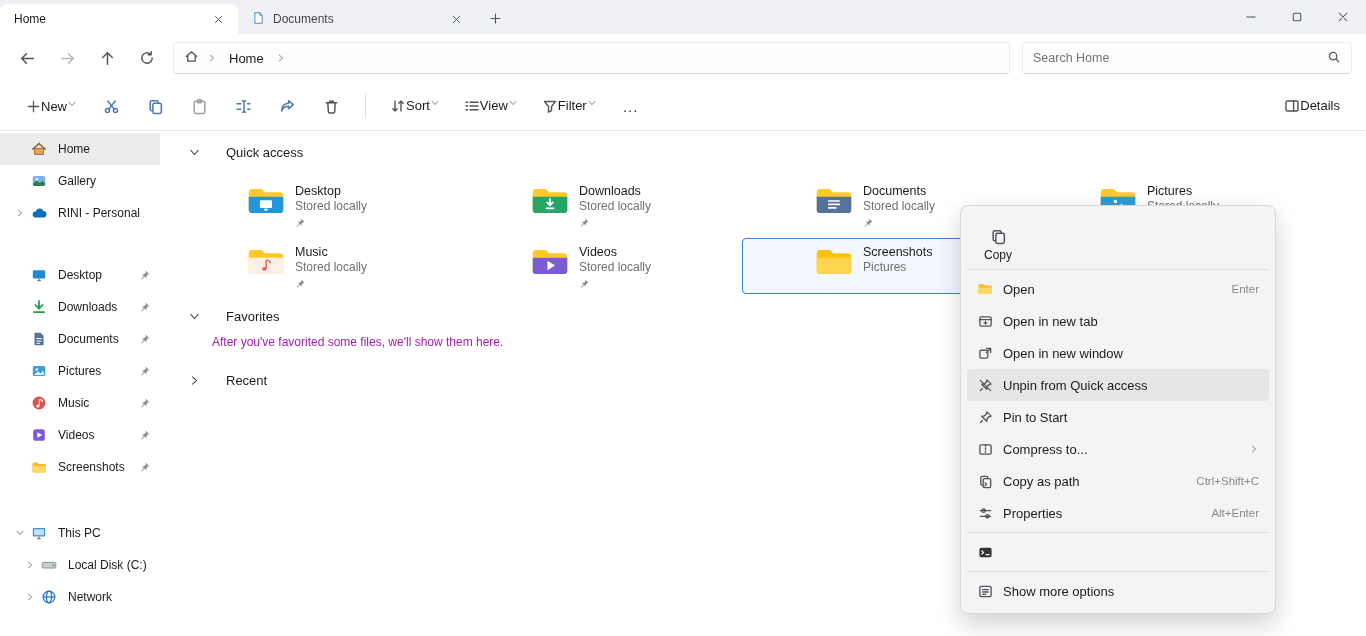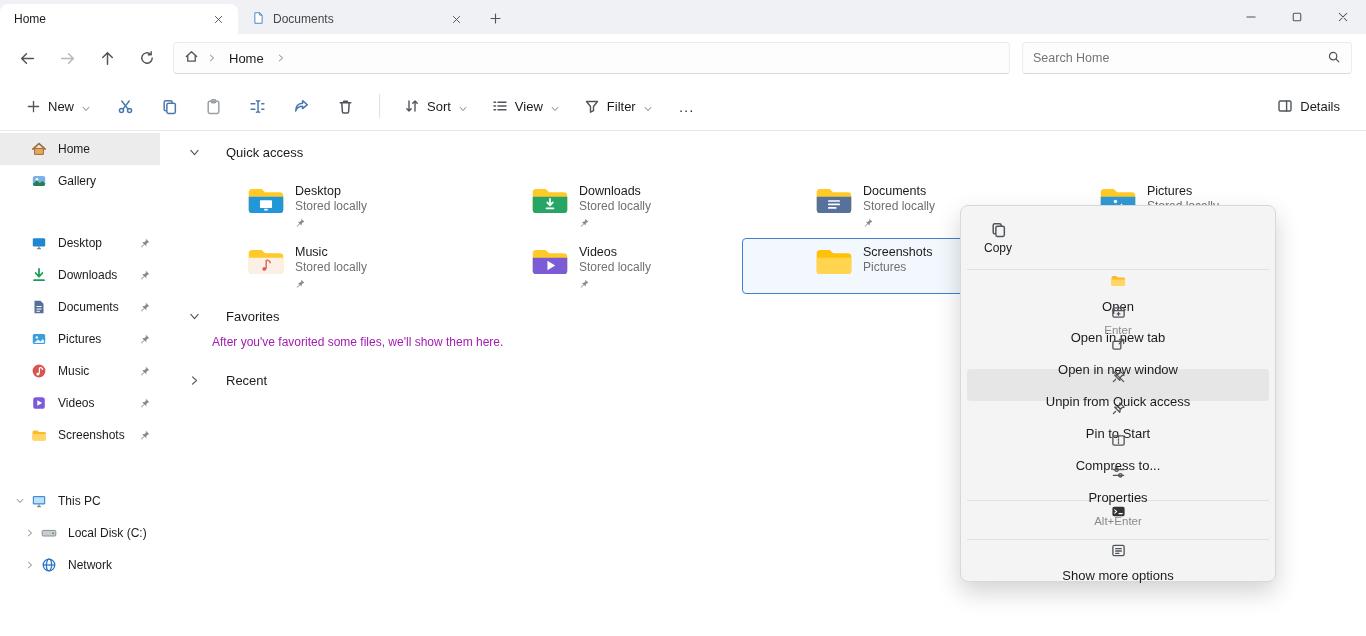--- a/index.html
+++ b/index.html
@@ -23,21 +23,21 @@
   .nav-btn { width:40px; height:34px; display:flex; align-items:center; justify-content:center; border-radius:4px; }
   .addressbar { flex:1; height:32px; margin-left:6px; margin-right:12px; border:1px solid #ececec; border-bottom-color:#d9d9d9;
       border-radius:4px; background:#fdfdfd; display:flex; align-items:center; padding:0 10px; gap:8px; }
   .crumb { font-size:13px; color:#1b1b1b; padding:2px 4px; }
   .searchbox { width:330px; height:32px; border:1px solid #ececec; border-bottom-color:#d9d9d9; border-radius:4px;
       background:#fdfdfd; display:flex; align-items:center; padding:0 10px; }
   .searchbox .ph { color:#757575; font-size:12.5px; flex:1; }
 
   
   .toolbar { height:49px; display:flex; align-items:center; padding:0 16px; gap:4px; border-bottom:1px solid #e8e8e8; background:#fff; }
-  .tb-btn { display:flex; align-items:flex-end; gap:7px; padding:7px 10px; border-radius:4px; font-size:13px; color:#1b1b1b; }
+  .tb-btn { display:flex; align-items:flex-start; padding:7px 10px; border-radius:4px; font-size:13px; color:#1b1b1b; }
   .tb-icon { width:40px; height:34px; display:flex; align-items:center; justify-content:center; border-radius:4px; }
   .tb-sep { width:1px; height:24px; background:#e0e0e0; margin:0 10px; }
   .tb-spacer { flex:1; }
   .dots { font-size:15px; letter-spacing:1px; color:#333; }
 
   
   .main { display:flex; height:553px; }
   .sidebar { width:160px; padding-top:2px; flex:none; }
   .side-item { height:32px; display:flex; align-items:center; padding:0 10px; font-size:12px; gap:0; }
   .side-item.sel { background:#ececec; }
@@ -56,23 +56,23 @@
   .tile.sel { background:#f2f8fd; border-color:#3b82c9; }
   .tile .f-ico { flex:none; margin-top:2px; }
   .tile .t-name { font-size:12.5px; color:#1b1b1b; line-height:15px; }
   .tile .t-sub { font-size:12px; color:#707070; line-height:15px; }
   .tile .t-pin { margin-top:2px; }
 
   
   .ctx { position:absolute; left:960px; top:205px; width:316px; background:#f4f4f4; border:1px solid #d8d8d8;
       border-radius:8px; box-shadow:0 10px 24px rgba(0,0,0,.18); padding:6px; z-index:20; }
   .ctx-quick { display:flex; padding:2px 2px 4px; }
-  .ctx-quick-btn { width:58px; height:48px; display:flex; flex-direction:column; align-items:center; justify-content:center; gap:3px; border-radius:4px; font-size:12px; color:#1b1b1b; }
+  .ctx-quick-btn { width:58px; height:48px; display:flex; flex-direction:column; align-items:center; justify-content:flex-end; gap:3px; border-radius:4px; font-size:12px; color:#1b1b1b; }
   .ctx-sep { height:1px; background:#e0e0e0; margin:3px 0; }
-  .ctx-item { height:32px; display:flex; align-items:center; gap:10px; padding:0 10px; border-radius:4px; font-size:13px; color:#1b1b1b;flex-direction:column; }
+  .ctx-item { height:32px; display:flex; align-items:center; gap:10px; padding:0 10px; border-radius:4px; font-size:13px; color:#1b1b1b; }
   .ctx-item.hl { background:#e6e6e6; }
   .ctx-item .mi { flex:none; width:16px; display:flex; justify-content:center; }
   .ctx-item .lbl { flex:1; white-space:nowrap; }
   .sc { color:#8a8a8a; font-size:11.5px; }
 
   
   .o * { fill:none; stroke:#50555b; stroke-width:1.4; stroke-linecap:round; stroke-linejoin:round; }
   .o.blue * { stroke:#4878ae; }
   .o.gray * { stroke:#9aa0a6; }
   .o.dim  * { stroke:#b8b8b8; }
@@ -283,20 +283,33 @@
         <span class="side-ico">
           <svg width="16" height="16" viewBox="0 0 16 16">
               <rect x="1.8" y="3" width="12.4" height="10" rx="2" fill="#79b2e8"></rect>
               <circle cx="6" cy="6.3" r="1.3" fill="#fff8e1"></circle>
               <path d="M1.8 11 l4-3.4 3 2.5 2.6-2.1 2.8 2.4 V11 q0 2-2 2 H3.8 q-2 0-2-2 z" fill="#2e7d52"></path>
             </svg>
         </span>
         <span class="side-label">Gallery</span>
       </div>
 
+      <div class="side-item">
+        <span class="chev-slot">
+          <svg class="o thin" width="10" height="10" viewBox="0 0 16 16">
+              <path d="M5.5 3.5 L10.5 8 L5.5 12.5"></path>
+            </svg>
+        </span>
+        <span class="side-ico">
+          <svg width="16" height="16" viewBox="0 0 16 16">
+              <path d="M4.5 12.5 a3 3 0 0 1 .3-6 a4 4 0 0 1 7.6-.6 a2.8 2.8 0 0 1-.4 6.6 z" fill="#0e6fc0"></path>
+            </svg>
+        </span>
+        <span class="side-label">RINI - Personal</span>
+      </div>
 
       <div class="side-gap1"></div>
 
       <div class="side-item">
         <span class="chev-slot"></span>
         <span class="side-ico">
           <svg width="16" height="16" viewBox="0 0 16 16">
               <rect x="1.8" y="3.2" width="12.4" height="8.2" rx="1.2" fill="#1e88d2"></rect>
               <path d="M6.2 13.6 h3.6 M8 11.4 v2.2" stroke="#7a7f85" stroke-width="1.3"></path>
             </svg>
@@ -672,20 +685,31 @@
             <rect x="2" y="3" width="12" height="10" rx="1.5"></rect>
             <path d="M8 3 v1.6 M8 6.2 v1.6 M8 9.4 v1.6"></path>
           </svg>
       </span>
       <span class="lbl">Compress to...</span>
       <svg class="o thin" width="10" height="10" viewBox="0 0 16 16">
           <path d="M5.5 3.5 L10.5 8 L5.5 12.5"></path>
         </svg>
     </div>
 
+    <div class="ctx-item">
+      <span class="mi">
+        <svg class="o" width="15" height="15" viewBox="0 0 16 16">
+            <rect x="5.5" y="5" width="8" height="9.5" rx="1.5"></rect>
+            <path d="M10.5 5 V4 q0-1.5 -1.5-1.5 H4.5 Q3 2.5 3 4 v6.5 Q3 12 4.5 12"></path>
+            <path d="M7.5 9.5 l1.5 1.5 -1.5 1.5"></path>
+          </svg>
+      </span>
+      <span class="lbl">Copy as path</span>
+      <span class="sc">Ctrl+Shift+C</span>
+    </div>
 
     <div class="ctx-item">
       <span class="mi">
         <svg class="o" width="15" height="15" viewBox="0 0 16 16">
             <path d="M2.5 5 h11 M2.5 11 h11"></path>
             <circle cx="6" cy="5" r="1.8"></circle>
             <circle cx="10" cy="11" r="1.8"></circle>
           </svg>
       </span>
       <span class="lbl">Properties</span>

